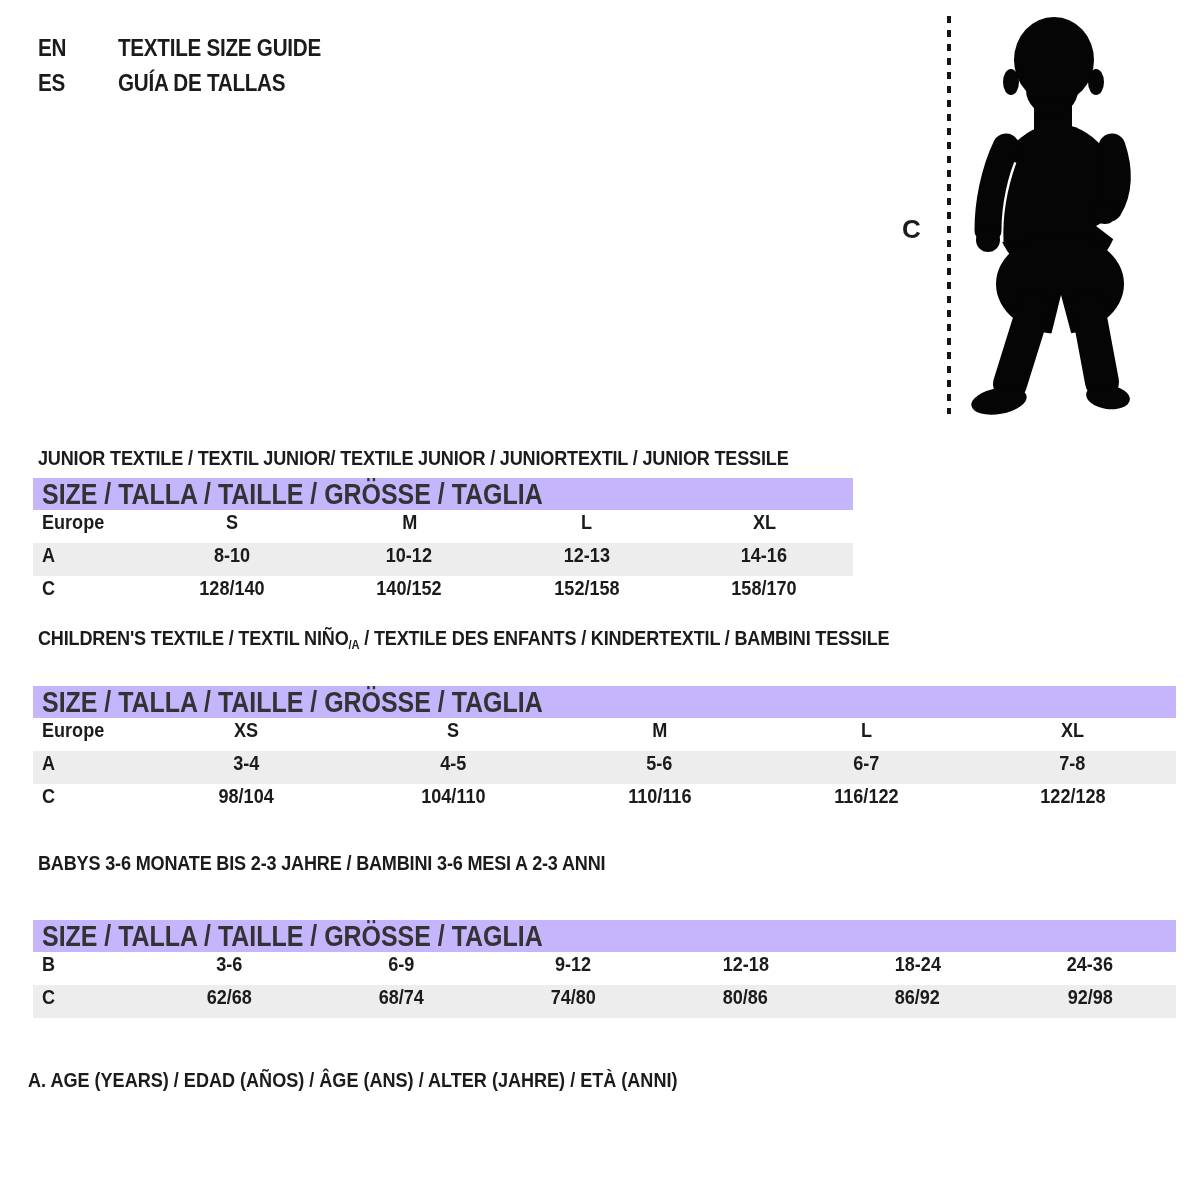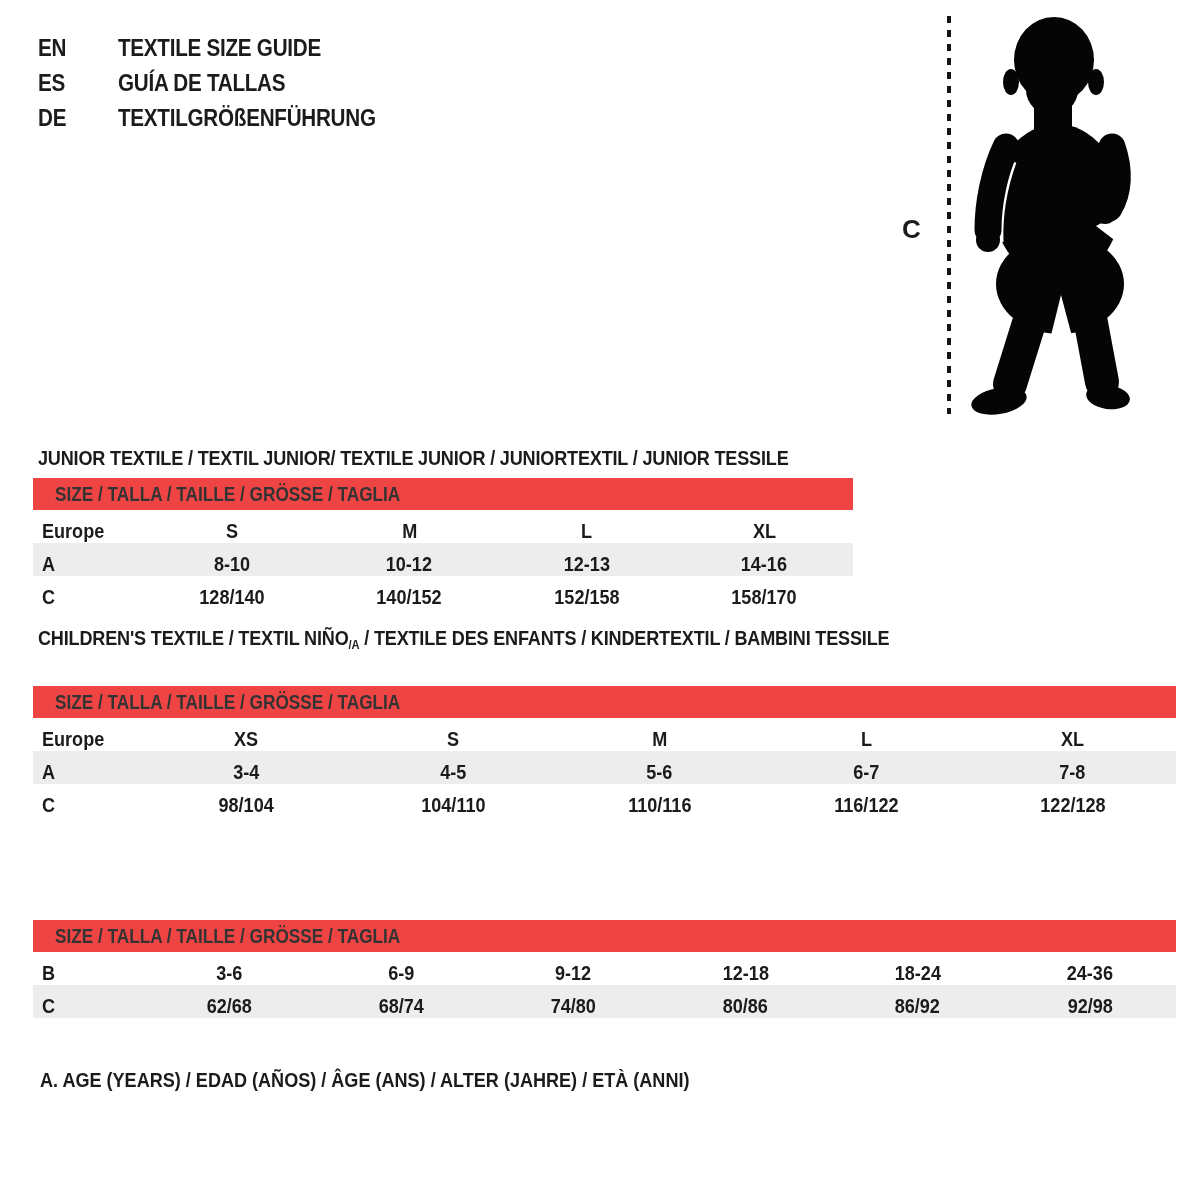--- a/index.html
+++ b/index.html
@@ -29,45 +29,41 @@
   .junior-title   { left:38px; top:430px; }
   .children-title { left:38px; top:610px; }
   .babies-title   { left:38px; top:830px; line-height:34px; }
   .title-sub { font-size:13px; vertical-align:-4px; }
 
   
   .size-table { left:33px; }
   .junior-table   { top:478px; width:820px; }
   .children-table { top:686px; width:1143px; }
   .babies-table   { top:920px; width:1143px; }
-  .size-bar { height:32px; background:#ef4444; display:flex; align-items:center;
-              padding-left:22px; box-sizing:border-box; font-size:20px; color:#333333; }
-  .trow  { display:flex; height:33px; align-items:flex-end; font-size:21px; }
+  .size-bar { height:32px; background:#c4b5fd; display:flex; align-items:center;
+              padding-left:9px; box-sizing:border-box; font-size:29px; color:#333333; }
+  .trow  { display:flex; height:33px; align-items:flex-start; font-size:21px; }
   .trow.stripe { background:#ededed; }
   .tlabel { flex:0 0 110px; width:110px; padding-left:9px; box-sizing:border-box; }
   .tcell  { flex:1 1 0; text-align:center; }
 
   
-  .legend { left:40px; top:1062px; font-size:21px; line-height:35px; }
+  .legend { left:28px; top:1062px; font-size:21px; line-height:35px; }
 </style>
 </head>
 <body>
 
 <div class="abs lang-list">
   <div class="lang-row">
     <span class="lang-code"><span class="cx">EN</span></span>
     <span class="cx">TEXTILE SIZE GUIDE</span>
   </div>
   <div class="lang-row">
     <span class="lang-code"><span class="cx">ES</span></span>
     <span class="cx">GUÍA DE TALLAS</span>
-  </div>
-  <div class="lang-row">
-    <span class="lang-code"><span class="cx">DE</span></span>
-    <span class="cx">TEXTILGRÖßENFÜHRUNG</span>
   </div>
 </div>
 
 <span class="abs c-label">C</span>
 <div class="abs dash-line"></div>
 <svg class="abs baby-svg" width="175" height="405" viewBox="0 0 175 405" aria-hidden="true">
 
   <ellipse cx="95" cy="190" rx="64" ry="78" fill="#050505"></ellipse>
   <ellipse cx="98" cy="272" rx="64" ry="50" fill="#050505"></ellipse>
 
@@ -151,20 +147,21 @@
     <span class="tlabel"><span class="cx">C</span></span>
     <span class="tcell"><span class="cxc">98/104</span></span>
     <span class="tcell"><span class="cxc">104/110</span></span>
     <span class="tcell"><span class="cxc">110/116</span></span>
     <span class="tcell"><span class="cxc">116/122</span></span>
     <span class="tcell"><span class="cxc">122/128</span></span>
   </div>
 </div>
 
 <div class="abs sec-title babies-title">
+  <div><span class="cx">BABYS 3-6 MONATE BIS 2-3 JAHRE / BAMBINI 3-6 MESI A 2-3 ANNI</span></div>
 </div>
 <div class="abs size-table babies-table">
   <div class="size-bar">
     <span class="cx">SIZE / TALLA / TAILLE / GRÖSSE / TAGLIA</span>
   </div>
   <div class="trow">
     <span class="tlabel"><span class="cx">B</span></span>
     <span class="tcell"><span class="cxc">3-6</span></span>
     <span class="tcell"><span class="cxc">6-9</span></span>
     <span class="tcell"><span class="cxc">9-12</span></span>

